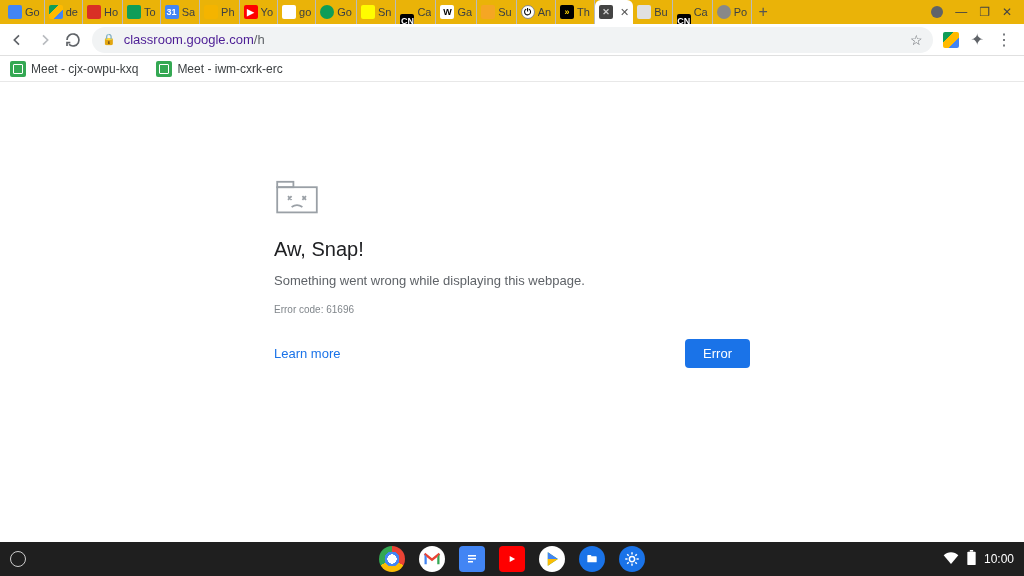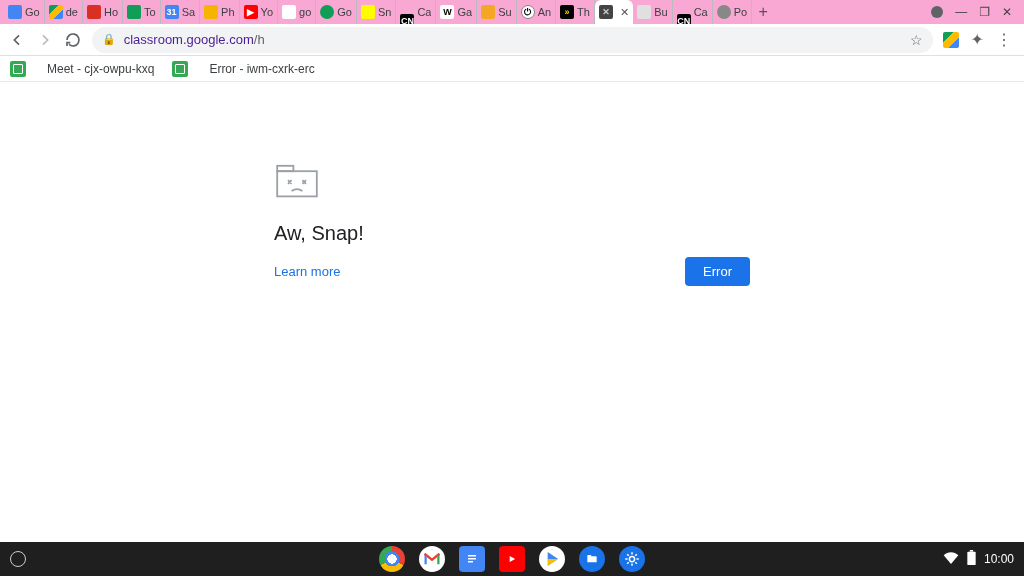--- a/index.html
+++ b/index.html
@@ -1,21 +1,21 @@
 <!DOCTYPE html>
 <html><head>
 <meta charset="utf-8">
 <style>
   * { margin: 0; padding: 0; box-sizing: border-box; font-family: Arial, sans-serif; }
   html, body { width: 1024px; height: 576px; overflow: hidden; background: #fff; }
 
   
   .tabstrip {
     height: 24px;
-    background: #f9a8d4;
+    background: #eab308;
     display: flex;
     align-items: center;
     padding: 0 4px;
     font-size: 11px;
     color: #3c4043;
   }
   .tab {
     display: flex;
     align-items: center;
     gap: 3px;
@@ -87,33 +87,33 @@
     height: 26px;
     background:#fff;
     display:flex;
     align-items:center;
     padding:0 10px;
     gap:18px;
     font-size:12px;
     color:#3c4043;
     border-bottom:1px solid #e8e8e8;
   }
-  .bookmark { display:flex; align-items:center; gap:21px; cursor:pointer; }
+  .bookmark { display:flex; align-items:center; gap:5px; cursor:pointer; }
   .bookmark .bicon { width:16px; height:16px; background:#34a853; border-radius:2px; position:relative; }
   .bookmark .bicon::after{content:"";position:absolute;inset:3px;border:1px solid #fff;border-radius:1px;}
 
   
   .page {
     position: relative;
     height: calc(576px - 24px - 32px - 26px - 34px);
     background:#fff;
   }
   .error-box {
     position:absolute;
-    left:274px; top:82px;
+    left:274px; top:98px;
     width:476px;
   }
   .dead-folder { width:46px; height:36px; margin-bottom:18px; }
   .error-title { font-size:20px; color:#202124; margin-bottom:12px; font-weight:400; }
   .error-msg   { font-size:13px; color:#5f6368; margin-bottom:16px; }
   .error-code  { font-size:10px; color:#80868b; margin-bottom:24px; }
   .error-actions { display:flex; justify-content:space-between; align-items:center;gap:46px; }
   .learn-more  { color:#1a73e8; font-size:13px; cursor:pointer; }
   .reload-btn  { background:#1a73e8; color:#fff; border:none; border-radius:4px; padding:7px 18px; font-size:13px; cursor:pointer; }
 
@@ -301,33 +301,35 @@
   </div>
 </div>
 
 <div class="bookmarks">
   <div class="bookmark">
     <span class="bicon"></span>
     <span>Meet - cjx-owpu-kxq</span>
   </div>
   <div class="bookmark">
     <span class="bicon"></span>
-    <span>Error - iwm-cxrk-erc</span>
+    <span>Meet - iwm-cxrk-erc</span>
   </div>
 </div>
 
 <div class="page">
   <div class="error-box">
     <svg class="dead-folder" viewBox="0 0 48 40">
       <rect x="2" y="8" width="44" height="28" fill="none" stroke="#9aa0a6" stroke-width="2"></rect>
       <rect x="2" y="2" width="18" height="6" fill="none" stroke="#9aa0a6" stroke-width="2"></rect>
       <path d="M14 18l4 4m0-4l-4 4M30 18l4 4m0-4l-4 4" stroke="#9aa0a6" stroke-width="2"></path>
       <path d="M18 30q6-4 12 0" fill="none" stroke="#9aa0a6" stroke-width="2"></path>
     </svg>
     <h1 class="error-title">Aw, Snap!</h1>
+    <p class="error-msg">Something went wrong while displaying this webpage.</p>
+    <p class="error-code">Error code: 61696</p>
     <div class="error-actions">
       <a class="learn-more">Learn more</a>
       <button class="reload-btn">Error</button>
     </div>
   </div>
 </div>
 
 <div class="shelf">
   <div class="launcher"></div>
   <div class="shelf-center">

